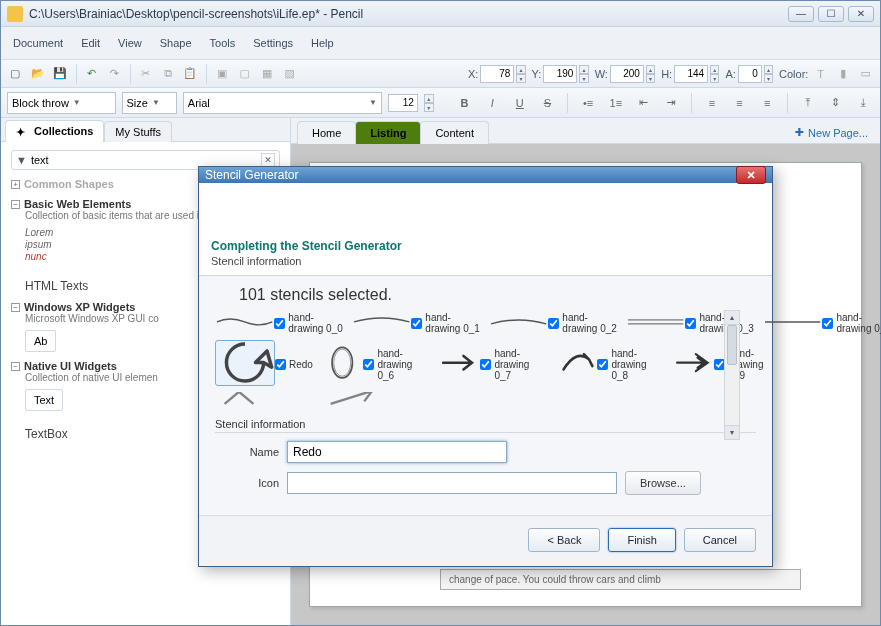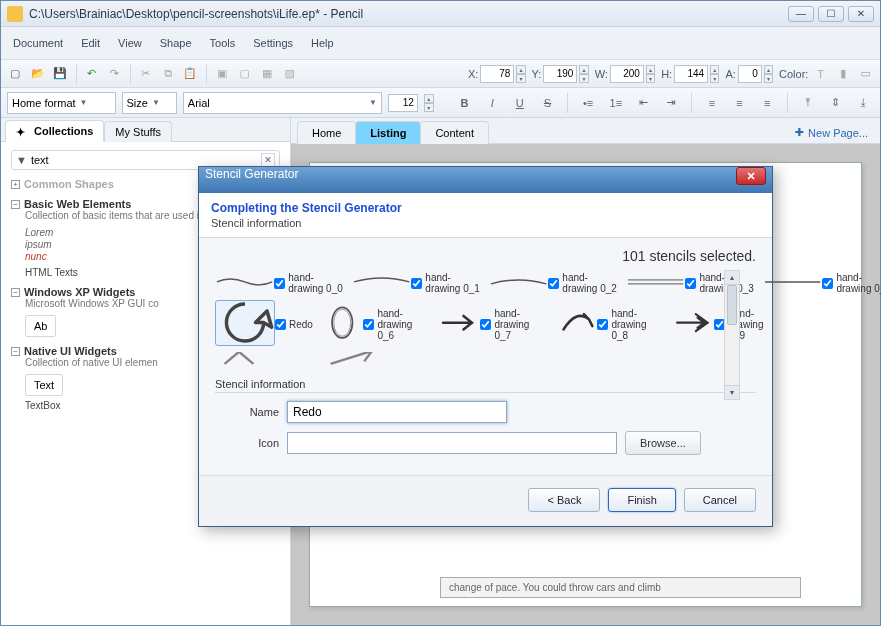--- a/index.html
+++ b/index.html
@@ -47,40 +47,40 @@
 .search-input { flex:1; border:none; outline:none; font-size:11px; }
 .search-close { width:14px; height:14px; border:1px solid #cfd9e4; font-size:9px; display:flex;align-items:center;justify-content:center; color:#667; }
 
 .group { margin-top:8px; }
 .group-hdr { display:flex; align-items:center; gap:4px; }
 .group-toggle { width:9px; height:9px; border:1px solid #999; font-size:8px; display:flex;align-items:center;justify-content:center; color:#667; background:#fff; }
 .group-title { font-weight:bold; color:#333; }
 .group-desc { color:#777; font-size:10px; margin-left:14px; }
 .group-items { margin-left:14px; margin-top:6px; }
 .chip { border:1px solid #cfd9e4; padding:4px 8px; display:inline-block; background:#fff; border-radius:2px; }
-.chip-label { font-size:10px; color:#444; margin-top:4px; }
+.chip-label { font-size:12px; color:#444; margin-top:16px; }
 
 .right-pane { flex:1; display:flex; flex-direction:column; background:#fff; }
 .page-tabs { height:26px; display:flex; align-items:flex-end; padding:0 6px; background:#eef2f7; border-bottom:1px solid #cfd9e4; }
 .page-tab { padding:5px 14px; border:1px solid #cfd9e4; border-bottom:none; background:#eef2f7; border-radius:4px 4px 0 0; margin-right:-1px; position:relative; top:1px;}
-.page-tab.active { background:#7dd3fc; font-weight:bold;text-align:right; }
+.page-tab.active { background:#4d7c0f; font-weight:bold;text-align:right; }
 .new-page { margin-left:auto; color:#2a6ab8; display:flex; align-items:center; gap:4px; padding:4px 6px;}
 .canvas { flex:1; background:#c7c7c7; position:relative; padding:18px; }
 .canvas-page { width:100%; height:100%; background:#fff; border:1px solid #9aa; box-shadow:2px 2px 4px rgba(0,0,0,0.12); position:relative; }
-.snippet { position:absolute; bottom:8px; left:130px; right:60px; border:1px solid #aaa; background:#f3f3f3; padding:4px 8px; font-size:10px; color:#666; }
+.snippet { position:absolute; bottom:16px; left:130px; right:60px; border:1px solid #aaa; background:#f3f3f3; padding:4px 8px; font-size:10px; color:#666; }
 
 
 .dialog { position:absolute; left:198px; top:166px; width:575px; background:#f4f6f9; border:1px solid #3a5f88; box-shadow:4px 4px 14px rgba(0,0,0,0.3); }
-.dlg-title { height:26px; background: linear-gradient(#6fa3d6,#3d76b3); display:flex; align-items:flex-start; padding:0 6px; color:#fff; font-size:12px; }
+.dlg-title { height:16px; background: linear-gradient(#6fa3d6,#3d76b3); display:flex; align-items:center; padding:0 6px; color:#fff; font-size:12px; }
 .dlg-close { margin-left:auto; width:30px; height:18px; background: linear-gradient(#e57373,#c62828); border:1px solid #8b1a1a; border-radius:3px; display:flex;align-items:center;justify-content:center; color:#fff; font-size:11px; font-weight:bold; }
 .dlg-head { background:#fff; padding:8px 12px; border-bottom:1px solid #d0d6de; }
-.dlg-head-title { font-weight:bold; color:#1d4ed8; font-size:12px; }
+.dlg-head-title { font-weight:bold; color:#0f766e; font-size:12px;margin-top:48px; }
 .dlg-head-sub { color:#444; font-size:11px; margin-top:2px; }
 .dlg-body { padding:10px 16px 4px; }
-.sel-count { font-size:14px; color:#333; margin:0 0 6px 24px;text-align:right; }
+.sel-count { font-size:16px; color:#333; margin:0 0 6px 24px; }
 .stencil-scroll { position:relative; border-right: 16px solid transparent; }
 .scrollbar { position:absolute; right:0; top:0; width:16px; height:130px; background:#f0f0f0; border:1px solid #d0d6de;}
 .scroll-up,.scroll-down{height:14px; background:#e6e9ee;border-bottom:1px solid #cfd5dd; font-size:8px; display:flex;align-items:center;justify-content:center;color:#556;}
 .scroll-down{border-bottom:none;border-top:1px solid #cfd5dd; position:absolute;bottom:0;left:0;right:0;}
 .scroll-thumb{position:absolute;top:14px;left:2px;right:2px;height:40px;background:#d5dbe3;border:1px solid #b8c0ca;border-radius:2px;}
 
 .stencil-grid { display:grid; grid-template-columns: repeat(5, 1fr); gap:6px 8px; padding-right:4px;}
 .stencil-cell { display:flex; flex-direction:row; align-items:center; }
 .st-thumb { width:80px; height:20px; display:flex;align-items:center;justify-content:center;}
 .st-thumb svg { max-width:60px; max-height:18px; }
@@ -180,21 +180,21 @@
         <div>▾</div>
       </div>
     <span class="tb-label">Color:</span>
     <div class="tb-btn" style="color:#aaa">T</div>
     <div class="tb-btn" style="color:#aaa">▮</div>
     <div class="tb-btn" style="color:#aaa">▭</div>
   </div>
 
   <div class="formatbar">
     <div class="combo" style="width:110px">
-      <span>Home format</span>
+      <span>Block throw</span>
       <span class="arrow">▼</span>
     </div>
     <div class="combo" style="width:56px">
       <span>Size</span>
       <span class="arrow">▼</span>
     </div>
     <div class="combo" style="width:202px">
       <span>Arial</span>
       <span class="arrow" style="margin-left:auto">▼</span>
     </div>

